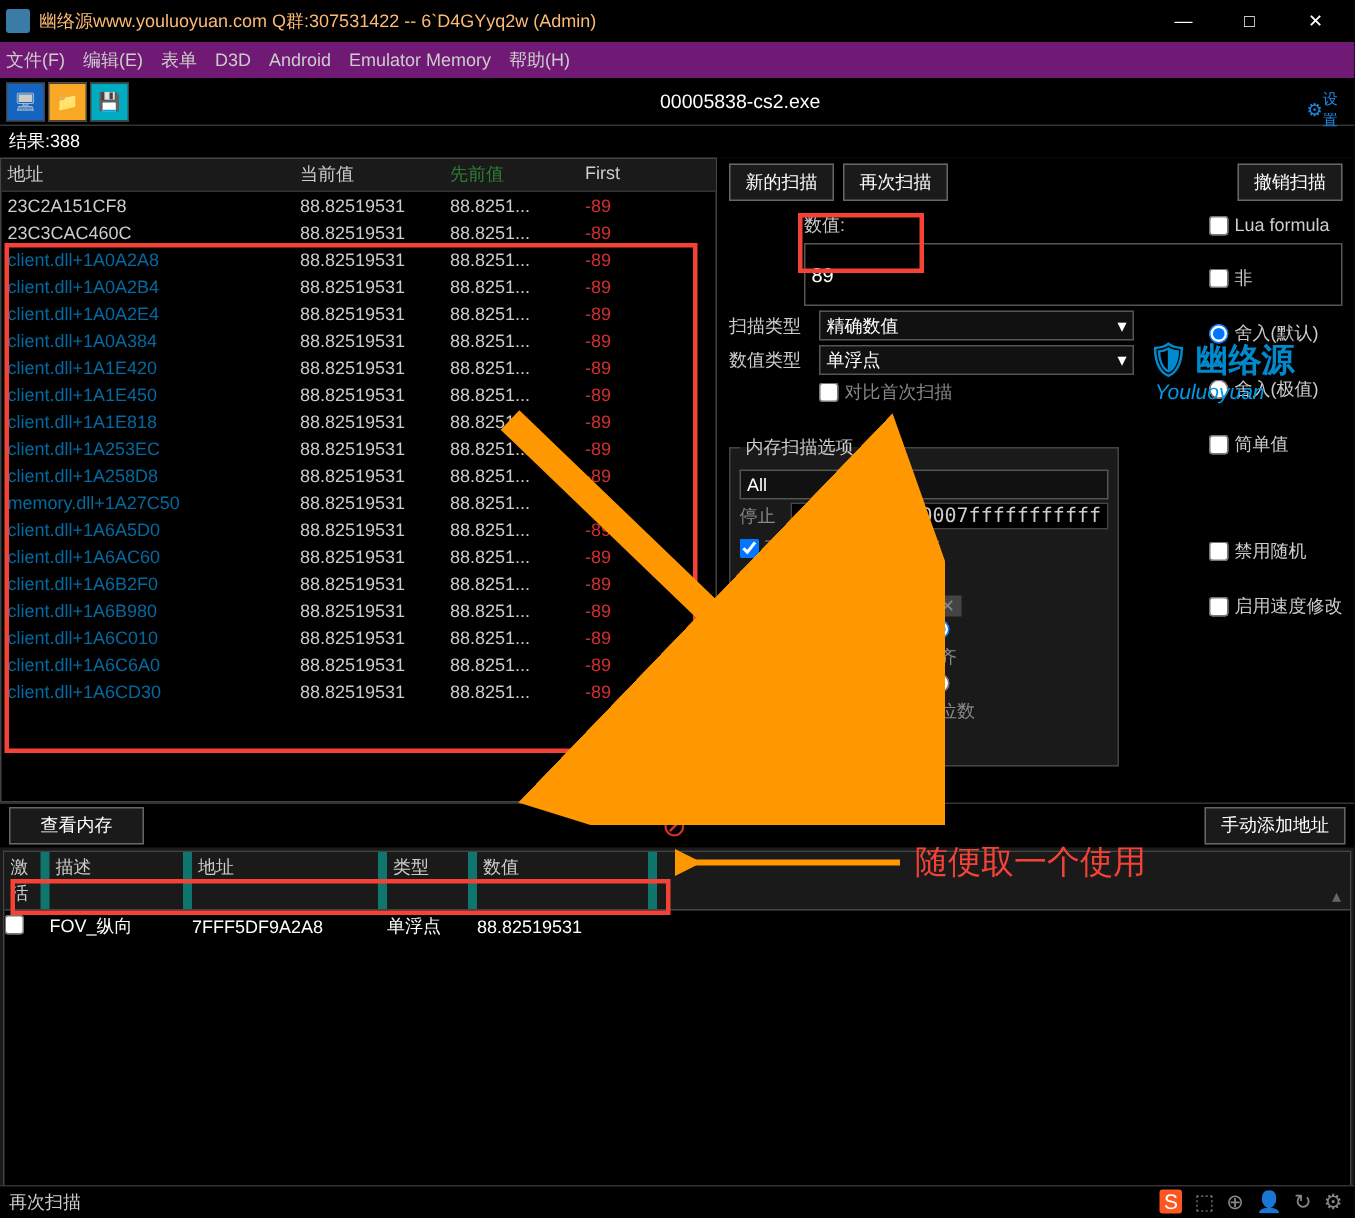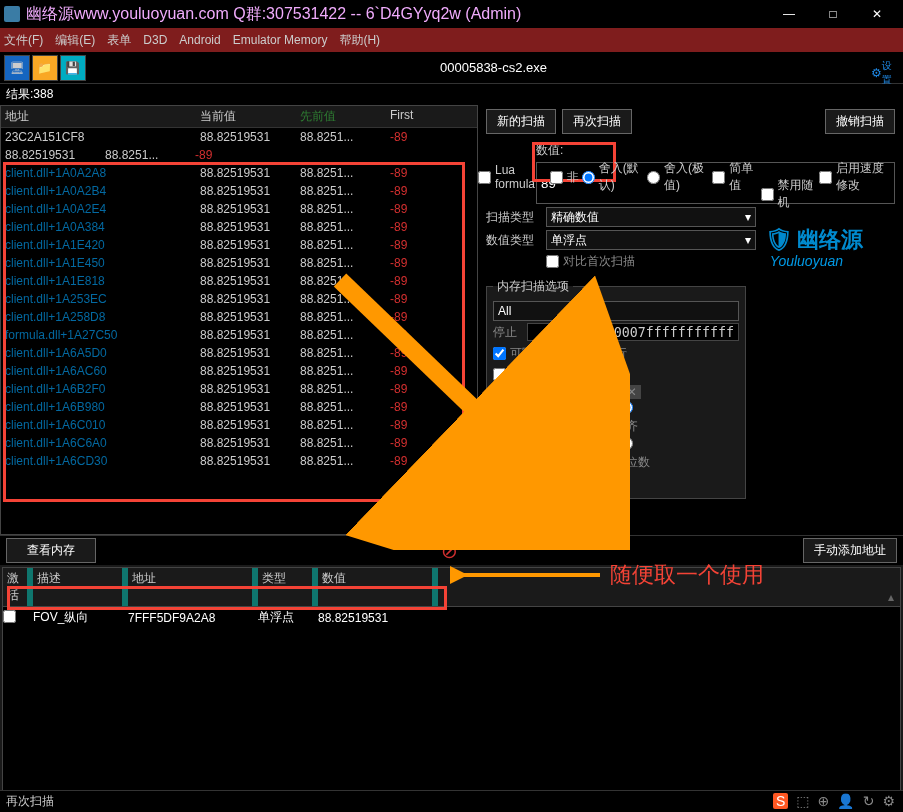--- a/index.html
+++ b/index.html
@@ -1,22 +1,22 @@
 <!DOCTYPE html>
 <html><head>
 <meta charset="utf-8">
 <style>
 * { margin: 0; padding: 0; box-sizing: border-box; font-family: "Microsoft YaHei", Arial, sans-serif; }
 body { background: #1a1a1a; color: #ccc; font-size: 12px; width: 903px; height: 812px; overflow: hidden; position: relative; }
 .titlebar { background: #000; height: 28px; display: flex; align-items: center; padding: 0 4px; }
 .titlebar .app-icon { width: 16px; height: 16px; background: #3a7ca5; border-radius: 2px; margin-right: 6px; }
-.titlebar .title { flex: 1; color: #f0abfc; font-size: 16px; }
+.titlebar .title { flex: 1; color: #fdba74; font-size: 12px; }
 .winctrl { display: flex; }
 .winctrl div { width: 44px; height: 28px; display: flex; align-items: center; justify-content: center; color: #fff; cursor: pointer; }
-.menubar { background: #7f1d1d; height: 24px; display: flex; align-items: center; padding: 0 4px; gap: 12px; }
+.menubar { background: #701a75; height: 24px; display: flex; align-items: center; padding: 0 4px; gap: 12px; }
 .menubar span { color: #ccc; cursor: pointer; }
 .toolbar { background: #000; height: 32px; display: flex; align-items: center; padding: 0 4px; gap: 2px; border-bottom: 1px solid #333; }
 .tb-btn { width: 26px; height: 26px; border: 1px solid #444; background: #222; display: flex; align-items: center; justify-content: center; cursor: pointer; }
 .tb-btn.mon { background: #1565c0; }
 .tb-btn.fol { background: #f9a825; }
 .tb-btn.dsk { background: #00acc1; }
 .process-name { flex: 1; text-align: center; color: #fff; font-size: 13px; }
 .gear { width: 26px; height: 26px; color: #1e88e5; display:flex;align-items:center;justify-content:center; position: absolute; right: 6px; top: 60px; }
 .results-label { padding: 2px 6px; color: #fff; background:#000; }
 .main { display: flex; height: 430px; background: #000; }
@@ -30,28 +30,28 @@
 .grid-row .c-prev { color: #ccc; }
 .grid-row .c-first { color: #d32f2f; }
 .red-box { position: absolute; border: 3px solid #f44336; pointer-events: none; }
 .right-panel { flex: 1; padding: 4px 8px; position: relative; }
 .scan-btns { display: flex; gap: 6px; margin-bottom: 8px; }
 .btn { background: #1a1a1a; border: 1px solid #666; color: #fff; padding: 3px 10px; cursor: pointer; font-size: 12px; }
 .val-row { display: flex; align-items: center; margin: 3px 0; gap: 4px; }
 .val-label { width: 56px; color: #ccc; }
 .val-input { flex: 1; background: #000; border: 1px solid #555; color: #fff; padding: 20px 4px; height: 20px; }
 .select { background: #111; border: 1px solid #555; color: #fff; padding: 1px 4px; height: 20px; flex:1; display:flex; align-items:center; justify-content:space-between; }
-.mem-opts { border: 1px solid #444; padding: 6px; margin-top: 8px; width: 260px; background:#1a1a1a; }
+.mem-opts { border: 1px solid #444; padding: 6px; margin-top: 20px; width: 260px; background:#1a1a1a; }
 .mem-opts legend { color: #ccc; padding: 0 4px; font-size:12px; }
 .chk-row { display: flex; align-items: center; gap: 4px; margin: 2px 0; color: #888; }
 .chk-row input[type=checkbox] { width: 13px; height: 13px; }
 .range-row { display: flex; align-items: center; gap: 4px; margin: 2px 0; }
 .range-row span { width: 30px; color: #888; }
 .range-row input { flex: 1; background: #000; border: 1px solid #444; color: #ccc; text-align: right; padding: 1px 4px; font-family: monospace; height: 18px; }
-.side-checks { position: absolute; right: 8px; top: 38px; display: flex; flex-direction: row; gap: 3px; }
+.side-checks { position: absolute; right: 8px; top: 38px; display: flex; flex-direction: column; gap: 20px; }
 .side-checks label { display: flex; align-items: center; gap: 4px; color: #ccc; }
 .watermark { position: absolute; right: 40px; top: 120px; color: #0099e5; font-weight: bold; font-size: 22px; opacity: 0.9; display:flex; align-items:center; gap:4px; }
 .watermark-sub { position: absolute; right: 60px; top: 148px; color: #0099e5; font-style: italic; font-size: 14px; }
 .mid-bar { display: flex; align-items: center; padding: 2px 6px; gap: 6px; background: #000; border-top: 1px solid #333; }
 .bottom-panel { background: #000; border: 1px solid #444; height: 245px; position: relative; margin: 2px; }
 .bt-head { display: flex; background: #1a1a1a; border-bottom: 1px solid #444; }
 .bt-head div { padding: 2px 4px; border-right: 6px solid #0f766e; }
 .bc-act{width:30px}.bc-desc{width:95px}.bc-addr{width:130px}.bc-type{width:60px}.bc-val{width:120px}
 .bt-row { display: flex; padding: 2px 0; align-items: center; color:#fff; }
 .adv-bar { position: absolute; bottom: 0; left: 0; right: 0; height: 22px; background: #000; border-top: 1px solid #333; display: flex; align-items: center; padding: 0 6px; }
@@ -106,20 +106,21 @@
       <div class="c-first">First</div>
     </div>
     <div class="grid-body" id="grid-body">
         <div class="grid-row">
           <div class="c-addr ">23C2A151CF8</div>
           <div class="c-cur">88.82519531</div>
           <div class="c-prev">88.8251...</div>
           <div class="c-first">-89</div>
         </div>
         <div class="grid-row">
+          <div class="c-addr ">23C3CAC460C</div>
           <div class="c-cur">88.82519531</div>
           <div class="c-prev">88.8251...</div>
           <div class="c-first">-89</div>
         </div>
         <div class="grid-row">
           <div class="c-addr green">client.dll+1A0A2A8</div>
           <div class="c-cur">88.82519531</div>
           <div class="c-prev">88.8251...</div>
           <div class="c-first">-89</div>
         </div>
@@ -165,21 +166,21 @@
           <div class="c-prev">88.8251...</div>
           <div class="c-first">-89</div>
         </div>
         <div class="grid-row">
           <div class="c-addr green">client.dll+1A258D8</div>
           <div class="c-cur">88.82519531</div>
           <div class="c-prev">88.8251...</div>
           <div class="c-first">-89</div>
         </div>
         <div class="grid-row">
-          <div class="c-addr green">formula.dll+1A27C50</div>
+          <div class="c-addr green">memory.dll+1A27C50</div>
           <div class="c-cur">88.82519531</div>
           <div class="c-prev">88.8251...</div>
           <div class="c-first">-89</div>
         </div>
         <div class="grid-row">
           <div class="c-addr green">client.dll+1A6A5D0</div>
           <div class="c-cur">88.82519531</div>
           <div class="c-prev">88.8251...</div>
           <div class="c-first">-89</div>
         </div>

